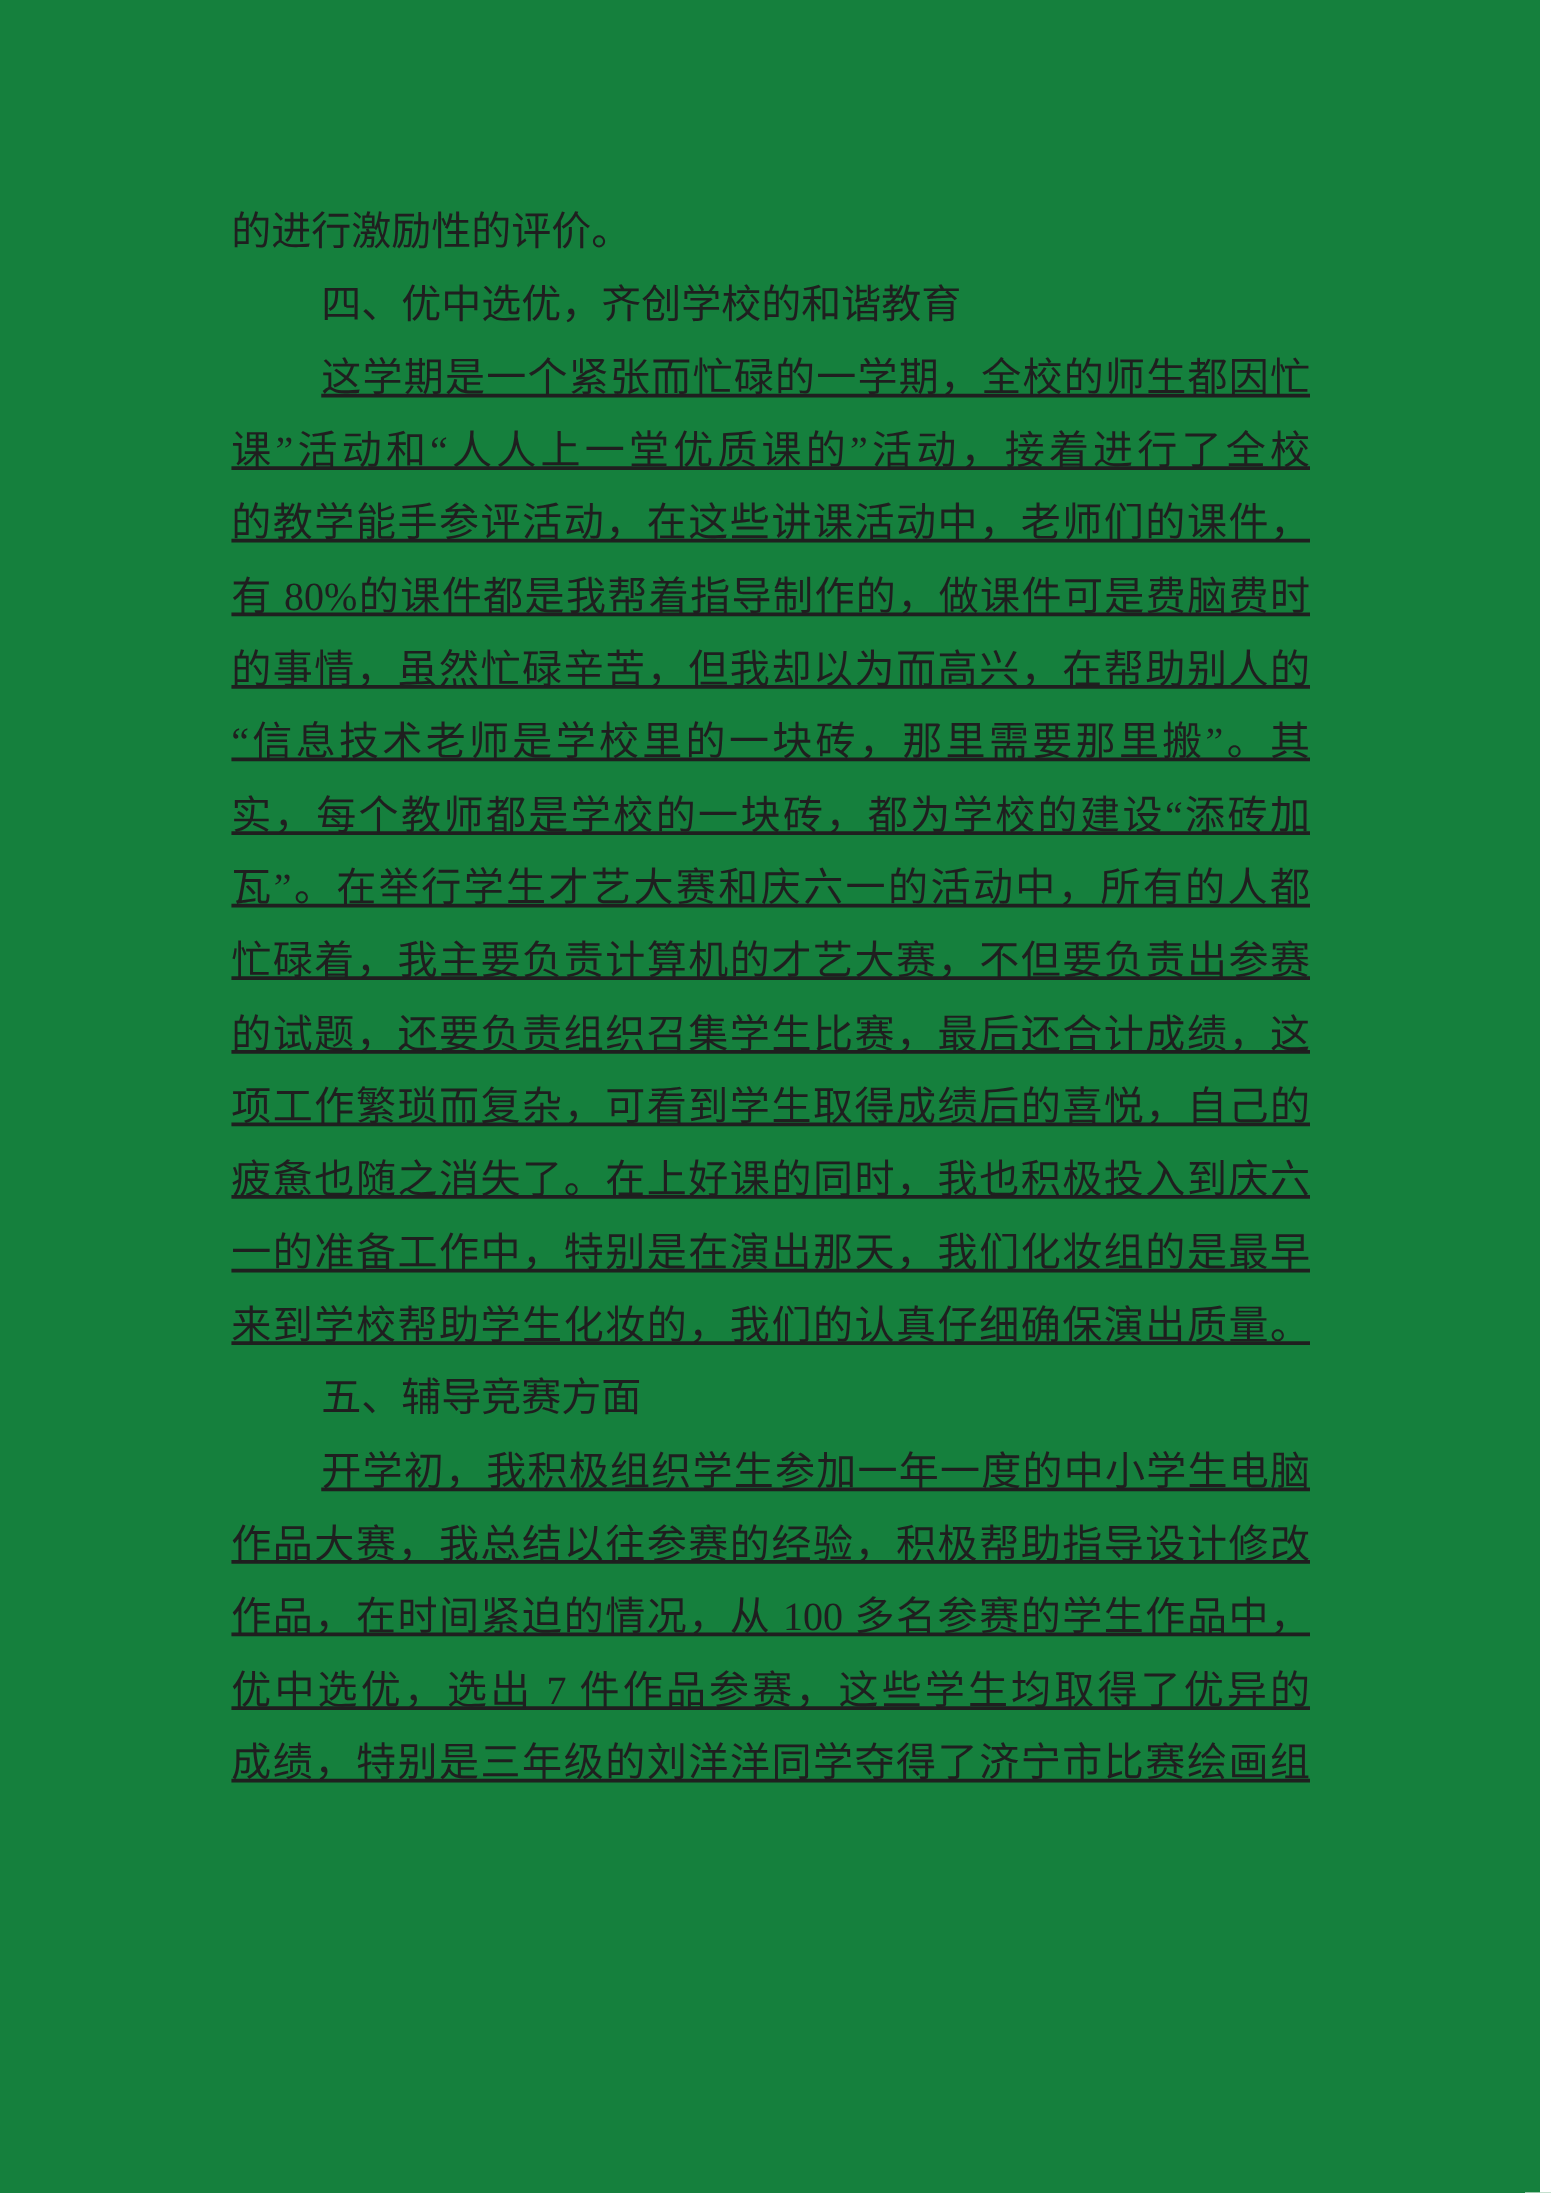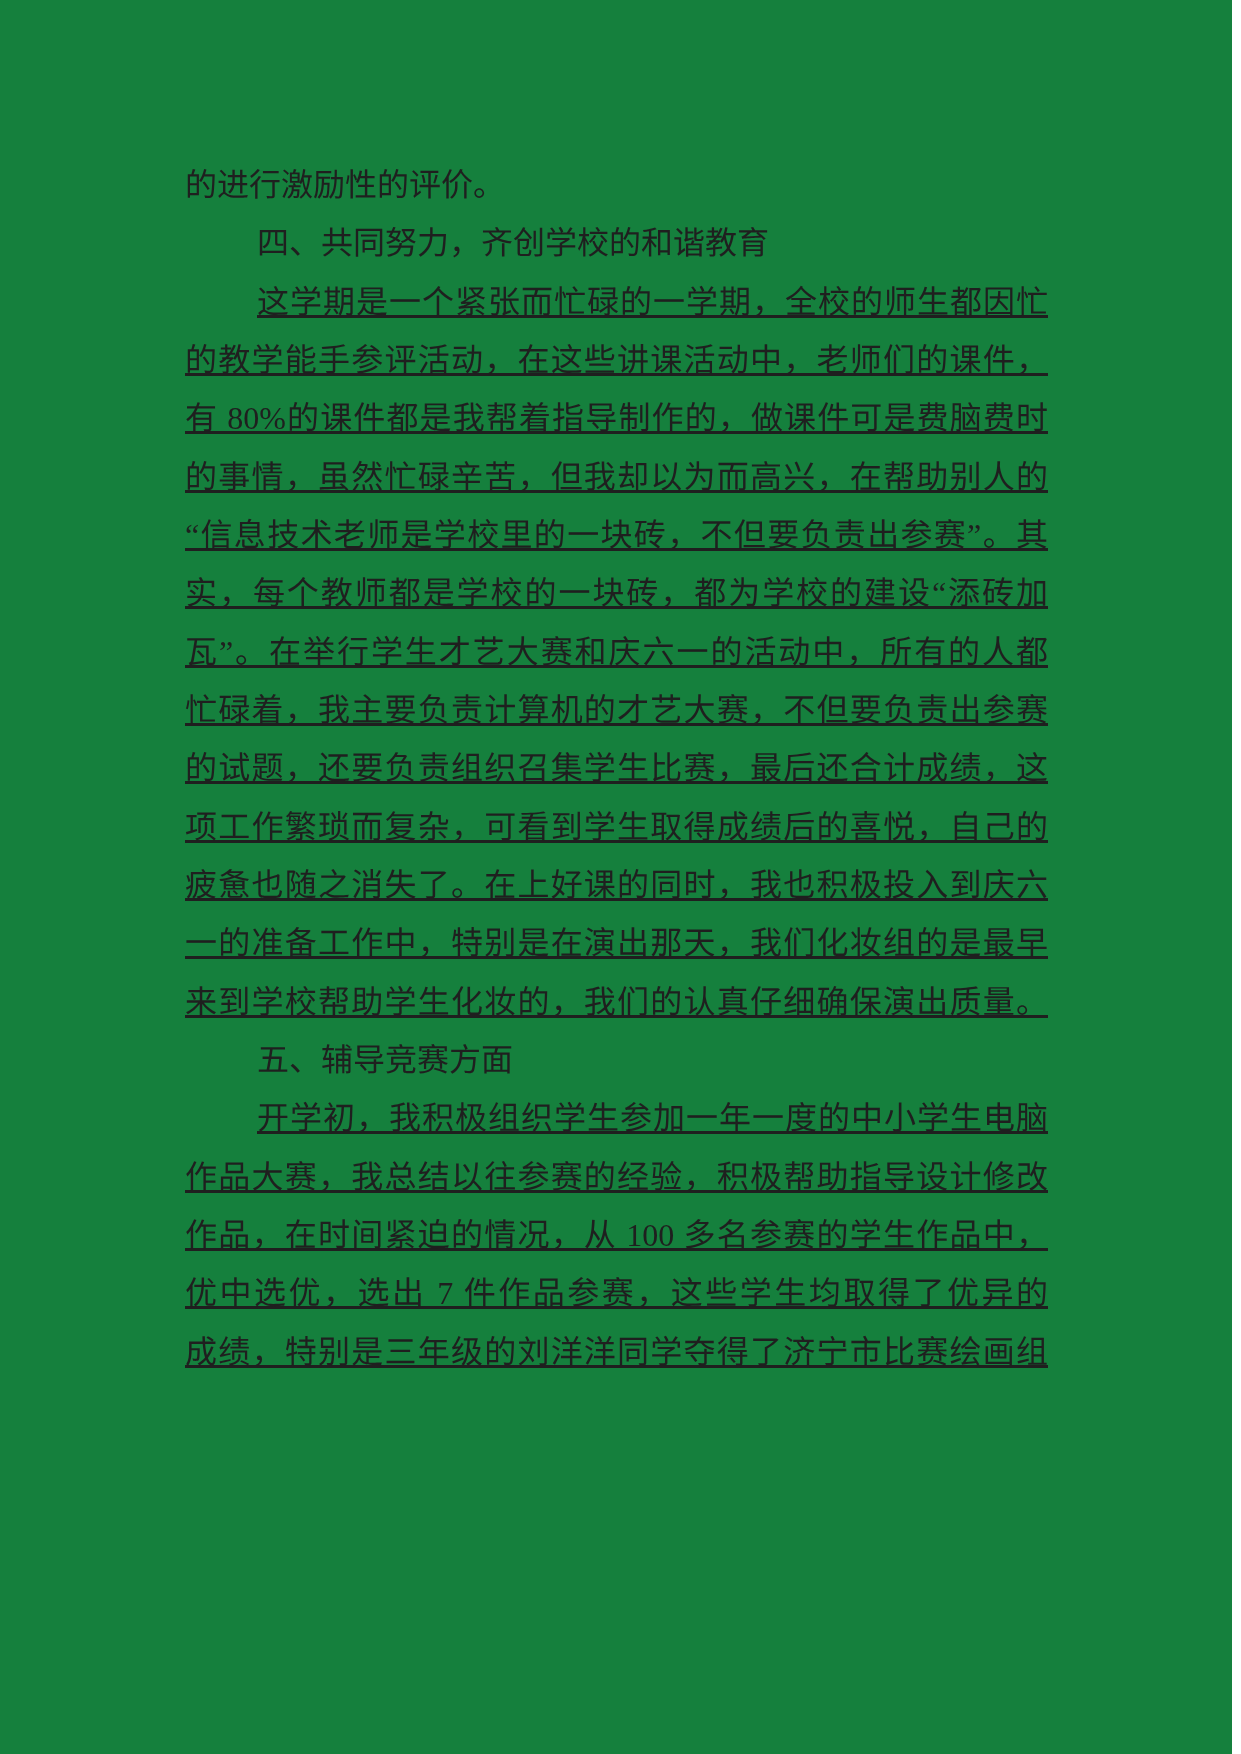--- a/index.html
+++ b/index.html
@@ -47,26 +47,27 @@
     text-justify: inter-character;
     text-decoration: underline;
   }
 </style>
 </head>
 <body>
 
 <div class="page">
   <div class="text-block">
       <div class="line">的进行激励性的评价。</div>
-      <div class="line indent">四、共同努力，齐创学校的和谐教育</div>
+      <div class="line indent">四、优中选优，齐创学校的和谐教育</div>
       <div class="line indent justify">这学期是一个紧张而忙碌的一学期，全校的师生都因忙</div>
+      <div class="line justify">课”活动和“人人上一堂优质课的”活动，接着进行了全校</div>
       <div class="line justify">的教学能手参评活动，在这些讲课活动中，老师们的课件，</div>
       <div class="line justify">有 80%的课件都是我帮着指导制作的，做课件可是费脑费时</div>
       <div class="line justify">的事情，虽然忙碌辛苦，但我却以为而高兴，在帮助别人的</div>
-      <div class="line justify">“信息技术老师是学校里的一块砖，不但要负责出参赛”。其</div>
+      <div class="line justify">“信息技术老师是学校里的一块砖，那里需要那里搬”。其</div>
       <div class="line justify">实，每个教师都是学校的一块砖，都为学校的建设“添砖加</div>
       <div class="line justify">瓦”。在举行学生才艺大赛和庆六一的活动中，所有的人都</div>
       <div class="line justify">忙碌着，我主要负责计算机的才艺大赛，不但要负责出参赛</div>
       <div class="line justify">的试题，还要负责组织召集学生比赛，最后还合计成绩，这</div>
       <div class="line justify">项工作繁琐而复杂，可看到学生取得成绩后的喜悦，自己的</div>
       <div class="line justify">疲惫也随之消失了。在上好课的同时，我也积极投入到庆六</div>
       <div class="line justify">一的准备工作中，特别是在演出那天，我们化妆组的是最早</div>
       <div class="line justify">来到学校帮助学生化妆的，我们的认真仔细确保演出质量。</div>
       <div class="line indent">五、辅导竞赛方面</div>
       <div class="line indent justify">开学初，我积极组织学生参加一年一度的中小学生电脑</div>

